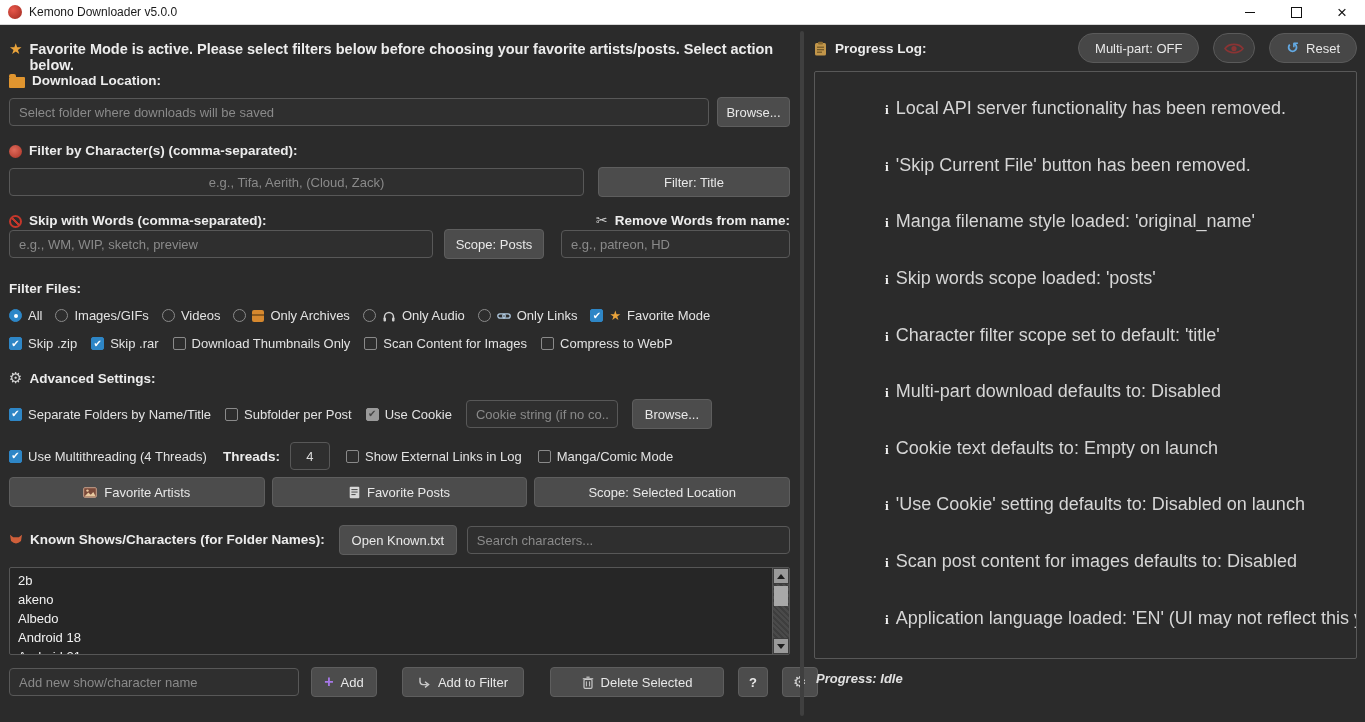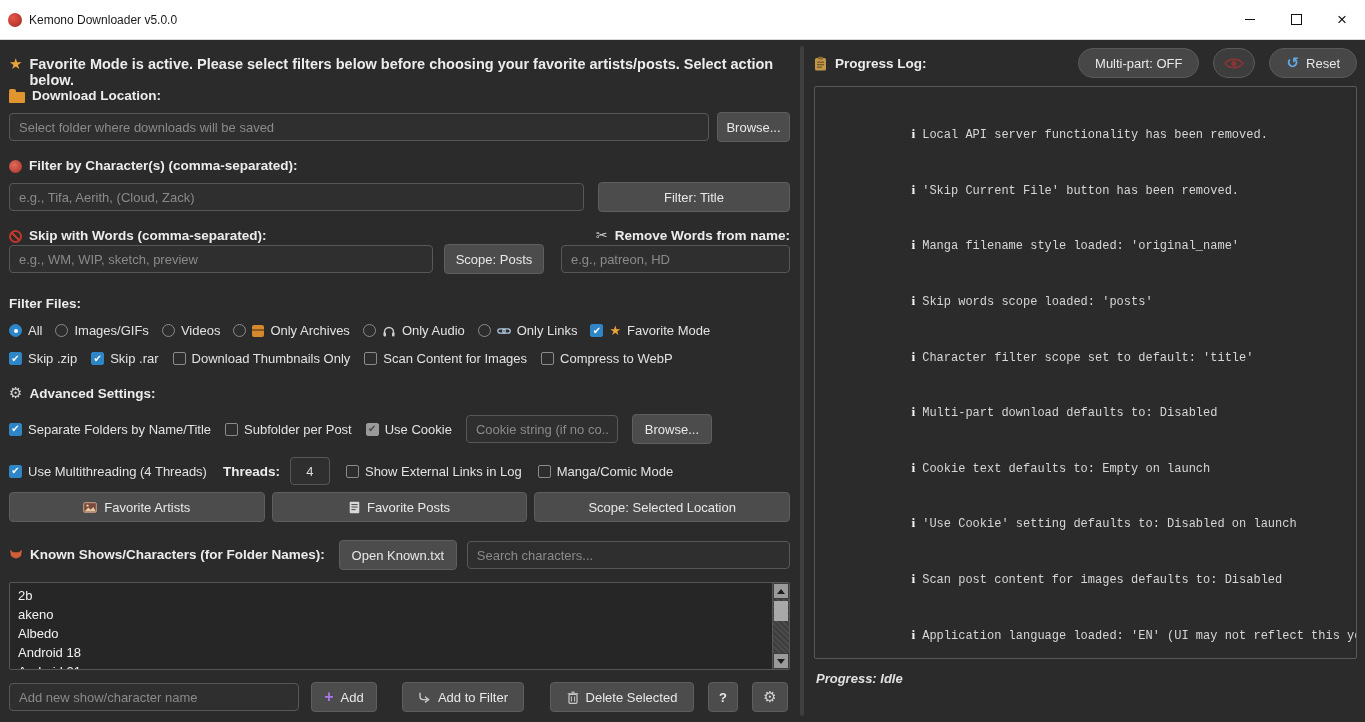--- a/index.html
+++ b/index.html
@@ -1,20 +1,20 @@
 <!DOCTYPE html>
 <html><head>
 <meta charset="utf-8">
 <style>
   html,body{margin:0;padding:0;background:#2b2b2b;}
   .window{width:1365px;height:722px;overflow:hidden;display:flex;flex-direction:column;
     background:#2b2b2b;font-family:"Liberation Sans",sans-serif;-webkit-font-smoothing:antialiased;}
 
   
-  .titlebar{height:40px;flex:0 0 auto;background:#ffffff;display:flex;align-items:center;padding-left:8px;border-bottom:1px solid #d8d8d8;box-sizing:border-box;}
+  .titlebar{height:25px;flex:0 0 auto;background:#ffffff;display:flex;align-items:center;padding-left:8px;border-bottom:1px solid #d8d8d8;box-sizing:border-box;}
   .app-icon{width:14px;height:14px;border-radius:50%;background:radial-gradient(circle at 36% 34%,#e8574a,#9e2a20);margin-right:7px;flex:0 0 auto;}
   .title-text{font-size:12px;color:#1a1a1a;}
   .win-controls{margin-left:auto;display:flex;height:100%;}
   .win-btn{width:46px;display:flex;align-items:center;justify-content:center;color:#111;}
   .glyph-min{width:10px;border-top:1px solid #111;display:inline-block;}
   .glyph-max{width:9px;height:9px;border:1px solid #111;display:inline-block;}
   .glyph-close::before{content:"×";font-size:17px;line-height:1;}
 
   
   .app{flex:1;display:flex;min-height:0;}
@@ -69,21 +69,21 @@
   svg{display:block;}
 
   
   .dl-label{margin-top:0;}
   .dl-row{margin-top:8px;}
   .dl-row .text-input{margin-right:8px;}
   .browse-btn{width:73px;flex:0 0 auto;}
 
   .char-label{margin-top:16px;}
   .char-row{margin-top:8px;}
-  .char-row .text-input{margin-right:14px;}
+  .char-row .text-input{margin-right:14px;text-align:center;}
   .filter-scope-btn{width:192px;flex:0 0 auto;}
 
   .labels-row{margin-top:16px;justify-content:space-between;}
   .skip-row{}
   .skip-input{width:424px;flex:0 0 auto;}
   .skip-scope-btn{width:100px;flex:0 0 auto;margin:0 17px 0 11px;}
 
   .ff-label{margin-top:22px;}
   .radio-row{margin-top:11px;column-gap:13px;flex-wrap:nowrap;}
   .cb-row{margin-top:13px;column-gap:14px;}
@@ -112,35 +112,35 @@
   .sb-btn{height:14px;margin:1px;background:#9a9a9a;display:flex;align-items:center;justify-content:center;flex:0 0 auto;}
   .tri-up{width:0;height:0;border-left:4px solid transparent;border-right:4px solid transparent;border-bottom:5px solid #1e1e1e;}
   .tri-down{width:0;height:0;border-left:4px solid transparent;border-right:4px solid transparent;border-top:5px solid #1e1e1e;}
   .sb-track{flex:1;position:relative;background:repeating-linear-gradient(45deg,#4a4a4a 0 2px,#3e3e3e 2px 4px);}
   .sb-thumb{position:absolute;left:1px;right:1px;top:2px;height:20px;background:#a8a8a8;}
 
   .bottom-row{margin-top:12px;}
   .add-char-input{width:290px;flex:0 0 auto;}
   .add-btn{width:66px;margin-left:12px;flex:0 0 auto;}
   .add-filter-btn{width:122px;margin-left:25px;flex:0 0 auto;}
-  .delete-btn{width:144px;margin-left:26px;flex:0 0 auto;}
+  .delete-btn{width:174px;margin-left:26px;flex:0 0 auto;}
   .help-btn{width:30px;padding:0;margin-left:14px;flex:0 0 auto;}
   .settings-btn{width:36px;padding:0;margin-left:14px;flex:0 0 auto;}
 
   
   .log-header{margin-top:8px;gap:8px;}
   .log-title{font-weight:bold;font-size:13.5px;color:#ececec;}
   .log-header-btns{margin-left:auto;display:flex;align-items:center;gap:14px;}
   .pill-btn{height:30px;border-radius:15px;background:#474747;border:1px solid #5a5a5a;color:#e8e8e8;
     font-size:13px;padding:0 16px;display:inline-flex;align-items:center;justify-content:center;gap:7px;
     font-family:inherit;box-sizing:border-box;white-space:nowrap;cursor:default;}
   .eye-btn{width:42px;padding:0;background:#3d3d3d;}
 
   .log-area{margin-top:8px;flex:1;min-height:0;border:1px solid #585858;border-radius:2px;background:#2b2b2b;
-    padding:20px 10px;font-family:Liberation Mono, monospace;font-size:12px;line-height:18.2px;color:#d6d6d6;
+    padding:9px 10px;font-family:Liberation Sans, sans-serif;font-size:18px;line-height:18.2px;color:#d6d6d6;
     overflow:hidden;box-sizing:border-box;}
   .log-line{min-height:18.2px;white-space:pre;}
   .log-icon{display:inline-block;}
   .log-icon.li-info{margin-right:7px;font-family:"Liberation Serif",serif;font-weight:bold;}
   .log-icon.li-info::before{content:"i";color:#f2f2f2;font-size:13.5px;}
 
   .progress-status{font-weight:bold;font-style:italic;font-size:13px;color:#e0e0e0;margin:12px 2px 36px;}
 </style>
 </head>
 <body>

